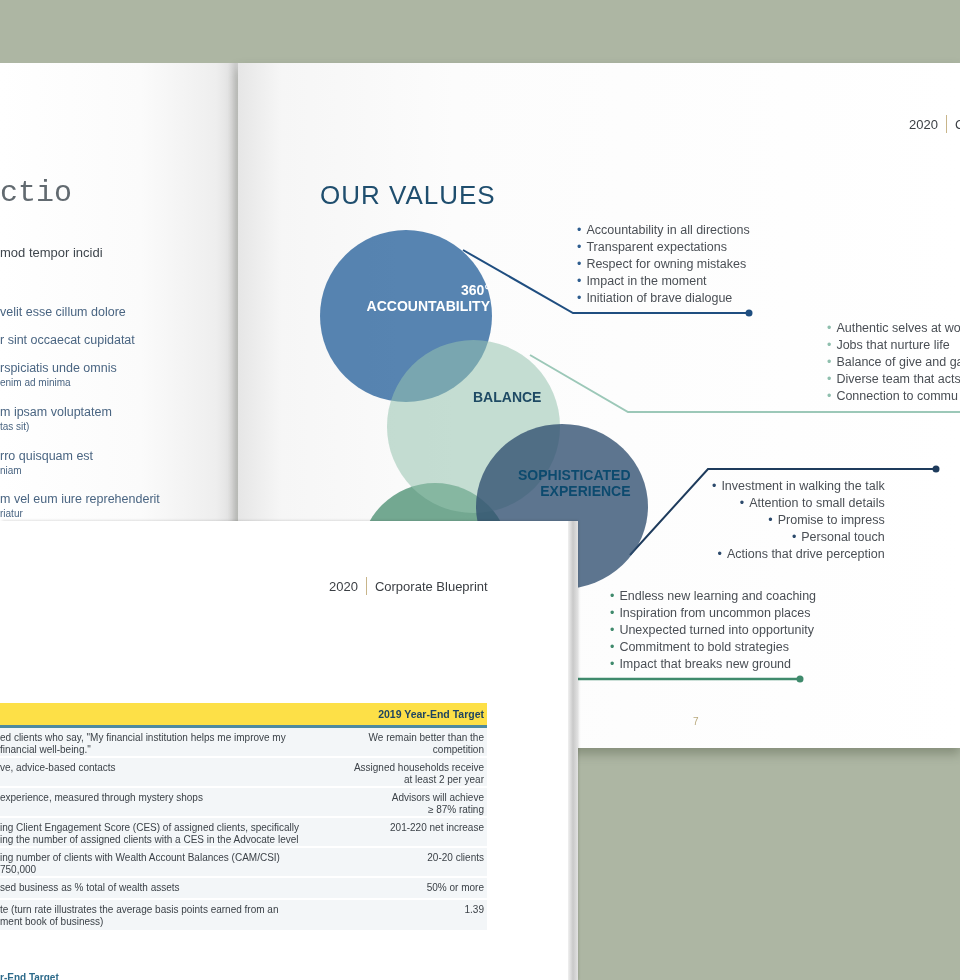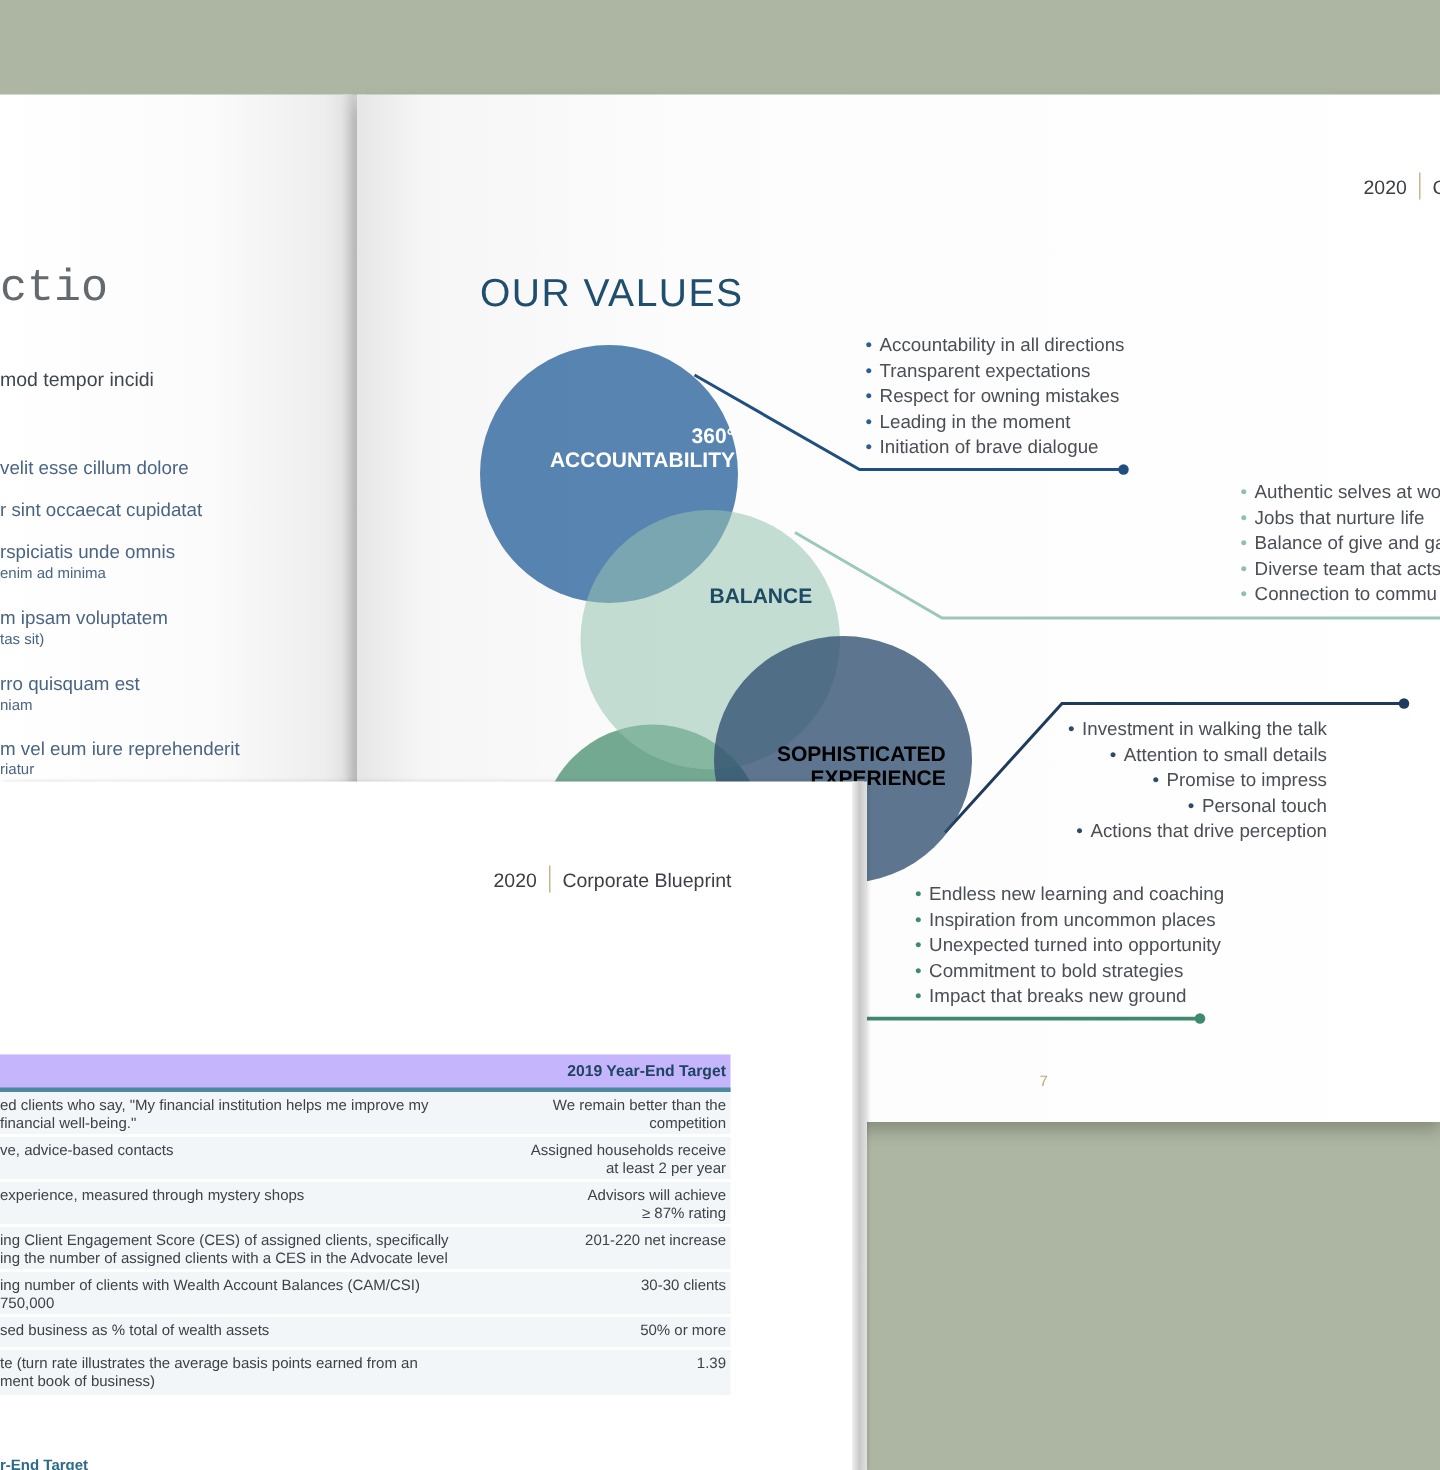--- a/index.html
+++ b/index.html
@@ -44,21 +44,21 @@
   .c-acc { left:320px; top:230px; width:172px; height:172px; background:rgba(58,110,163,0.85); }
   .c-bal { left:387px; top:340px; width:173px; height:173px; background:rgba(150,195,175,0.55); }
   .c-soph{ left:476px; top:424px; width:172px; height:165px; background:rgba(47,78,112,0.78); }
   .c-grow{ left:360px; top:483px; width:150px; height:150px; background:rgba(70,140,110,0.75); }
 
   .circle-label {
     position:absolute; font-weight:bold; font-size:14px; line-height:16px; white-space:nowrap;
   }
   .lbl-acc { right:470px; top:282px; text-align:right; color:#ffffff; }
   .lbl-bal { left:473px; top:389px; color:#1e4a64; }
-  .lbl-soph { left:518px; top:494px; color:#000000; text-align:right; }
+  .lbl-soph { left:518px; top:467px; color:#0c4a6e; text-align:right; }
 
   .bullets { position:absolute; margin:0; padding:0; list-style:none; white-space:nowrap; }
   .bullets li { font-size:12.5px; line-height:17px; color:#4a4f55; }
   .bullets li::before { content:"•"; margin-right:5px; }
   .b-acc li::before  { color:#2e5d8f; }
   .b-bal li::before  { color:#8fbfae; }
   .b-soph li::before { color:#2c4a6c; }
   .b-grow li::before { color:#3f8a6c; }
 
   .page-num { left:693px; top:716px; font-size:10px; color:#b9a97c; }
@@ -68,21 +68,21 @@
     left:0; top:521px; width:576px; height:459px;
     background:#ffffff;
     box-shadow:2px 0 3px rgba(0,0,0,0.2);
   }
   .front-edge {
     left:568px; top:521px; width:10px; height:459px;
     background:linear-gradient(90deg,#f0f0f0,#c9c9c9,#e2e2e2);
   }
   .table-wrap { position:absolute; left:0; top:703px; width:487px; }
   .t-head {
-    height:22px; background:#c4b5fd; border-bottom:3px solid #4d8aa0;
+    height:22px; background:#fde047; border-bottom:3px solid #4d8aa0;
     display:flex; justify-content:flex-end; align-items:center;
     font-size:10.5px; font-weight:bold; color:#1e4460; padding-right:3px;
   }
   .t-row {
     display:flex; justify-content:space-between; background:#f3f6f8;
     border-bottom:2px solid #ffffff; padding:4px 3px 4px 0; box-sizing:border-box;
   }
   .t-row .metric { font-size:10px; color:#3c4248; line-height:11.5px; white-space:pre-line; width:330px; }
   .t-row .target { font-size:10px; color:#3c4248; line-height:11.5px; white-space:pre-line; text-align:right; width:150px; }
   .bottom-label { left:0; top:972px; font-size:10px; color:#2d6a8a; font-weight:bold; white-space:nowrap; }
@@ -151,21 +151,21 @@
 <div class="circle-label lbl-bal">BALANCE</div>
 <div class="circle-label lbl-soph">
   <div>SOPHISTICATED</div>
   <div style="text-align:right">EXPERIENCE</div>
 </div>
 
 <ul class="bullets b-acc" style="left:577px; top:222px;">
   <li>Accountability in all directions</li>
   <li>Transparent expectations</li>
   <li>Respect for owning mistakes</li>
-  <li>Leading in the moment</li>
+  <li>Impact in the moment</li>
   <li>Initiation of brave dialogue</li>
 </ul>
 <ul class="bullets b-bal" style="left:827px; top:320px;">
   <li>Authentic selves at wo</li>
   <li>Jobs that nurture life</li>
   <li>Balance of give and ga</li>
   <li>Diverse team that acts</li>
   <li>Connection to commu</li>
 </ul>
 <ul class="bullets b-soph" style="left:712px; top:478px;text-align:right;">
@@ -215,21 +215,21 @@
 ≥ 87% rating</span>
   </div>
   <div class="t-row" style="height:30px">
     <span class="metric">ing Client Engagement Score (CES) of assigned clients, specifically
 ing the number of assigned clients with a CES in the Advocate level</span>
     <span class="target">201-220 net increase</span>
   </div>
   <div class="t-row" style="height:30px">
     <span class="metric">ing number of clients with Wealth Account Balances (CAM/CSI)
 750,000</span>
-    <span class="target">30-30 clients</span>
+    <span class="target">20-20 clients</span>
   </div>
   <div class="t-row" style="height:22px">
     <span class="metric">sed business as % total of wealth assets</span>
     <span class="target">50% or more</span>
   </div>
   <div class="t-row" style="height:32px">
     <span class="metric">te (turn rate illustrates the average basis points earned from an
 ment book of business)</span>
     <span class="target">1.39</span>
   </div>

